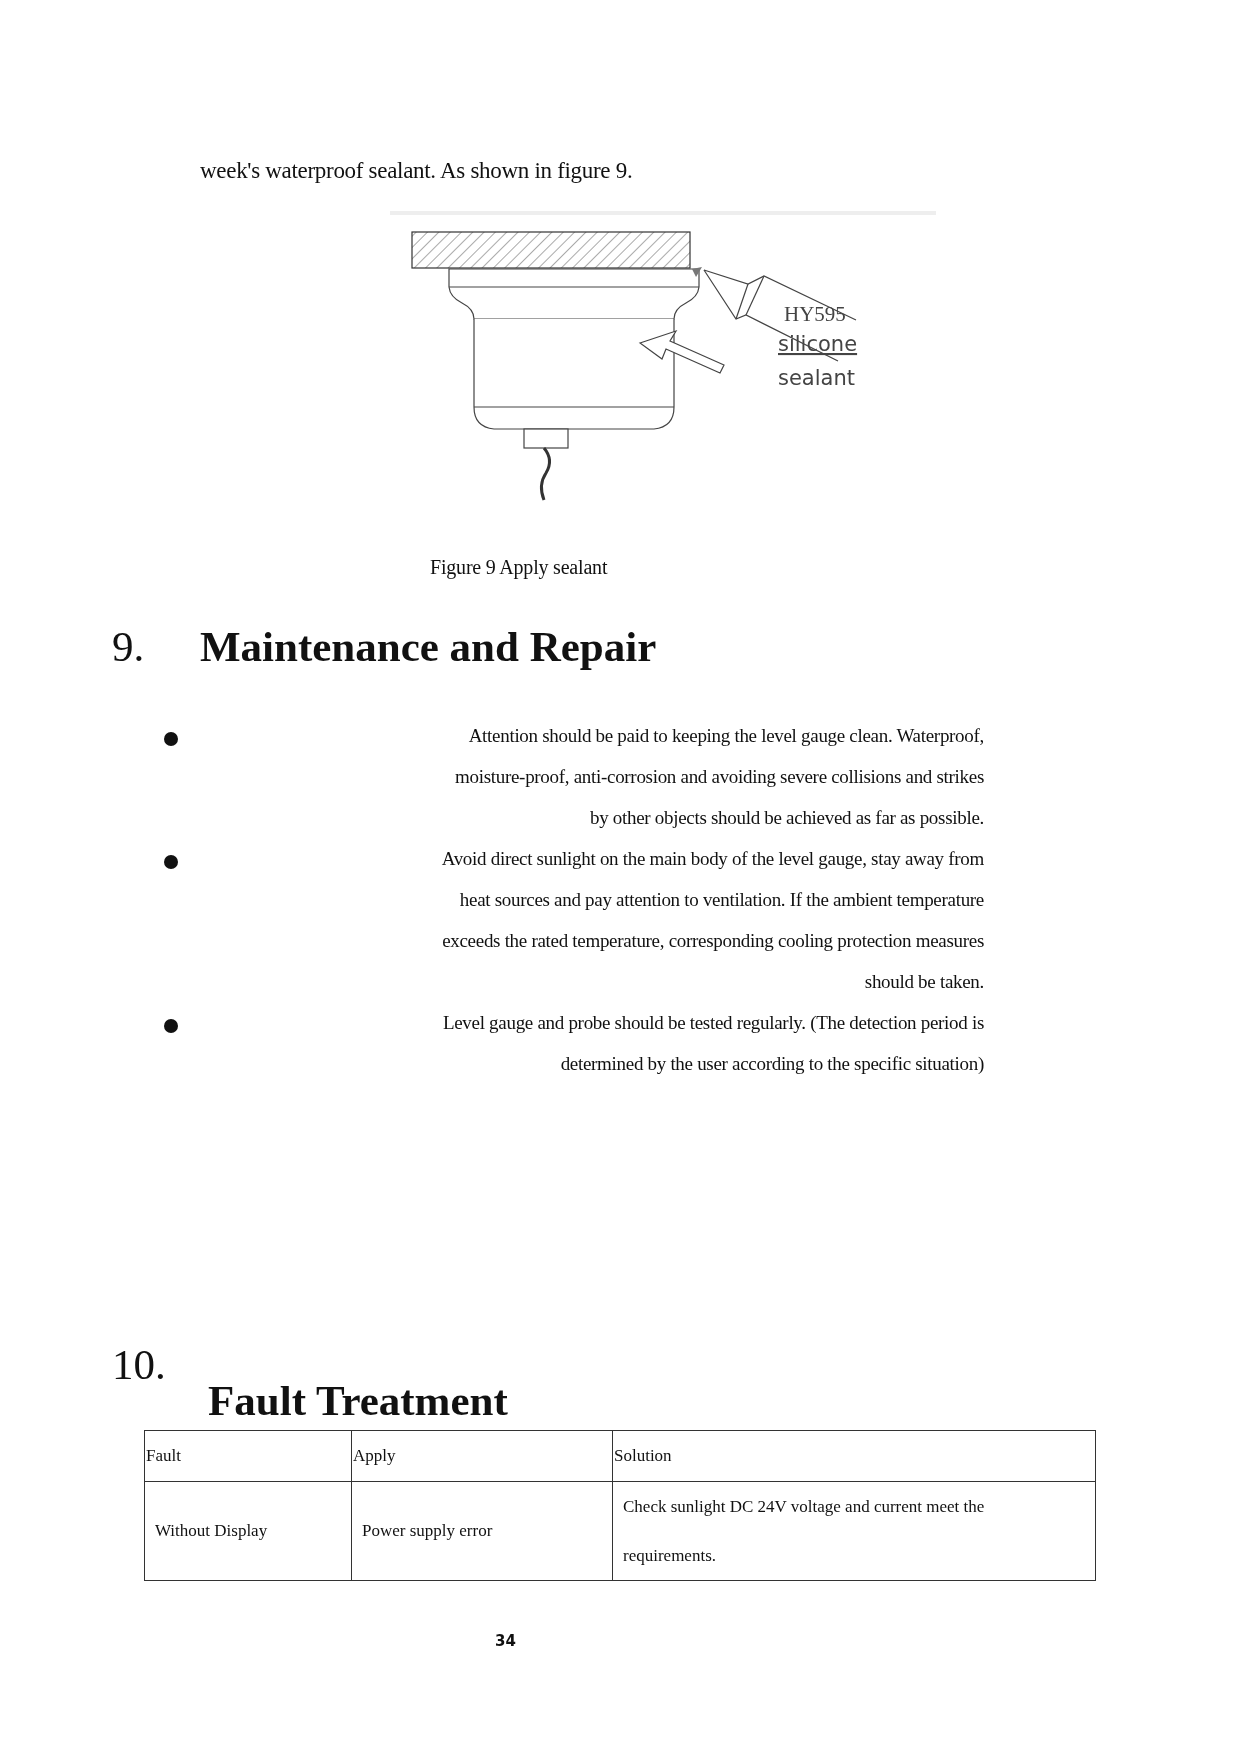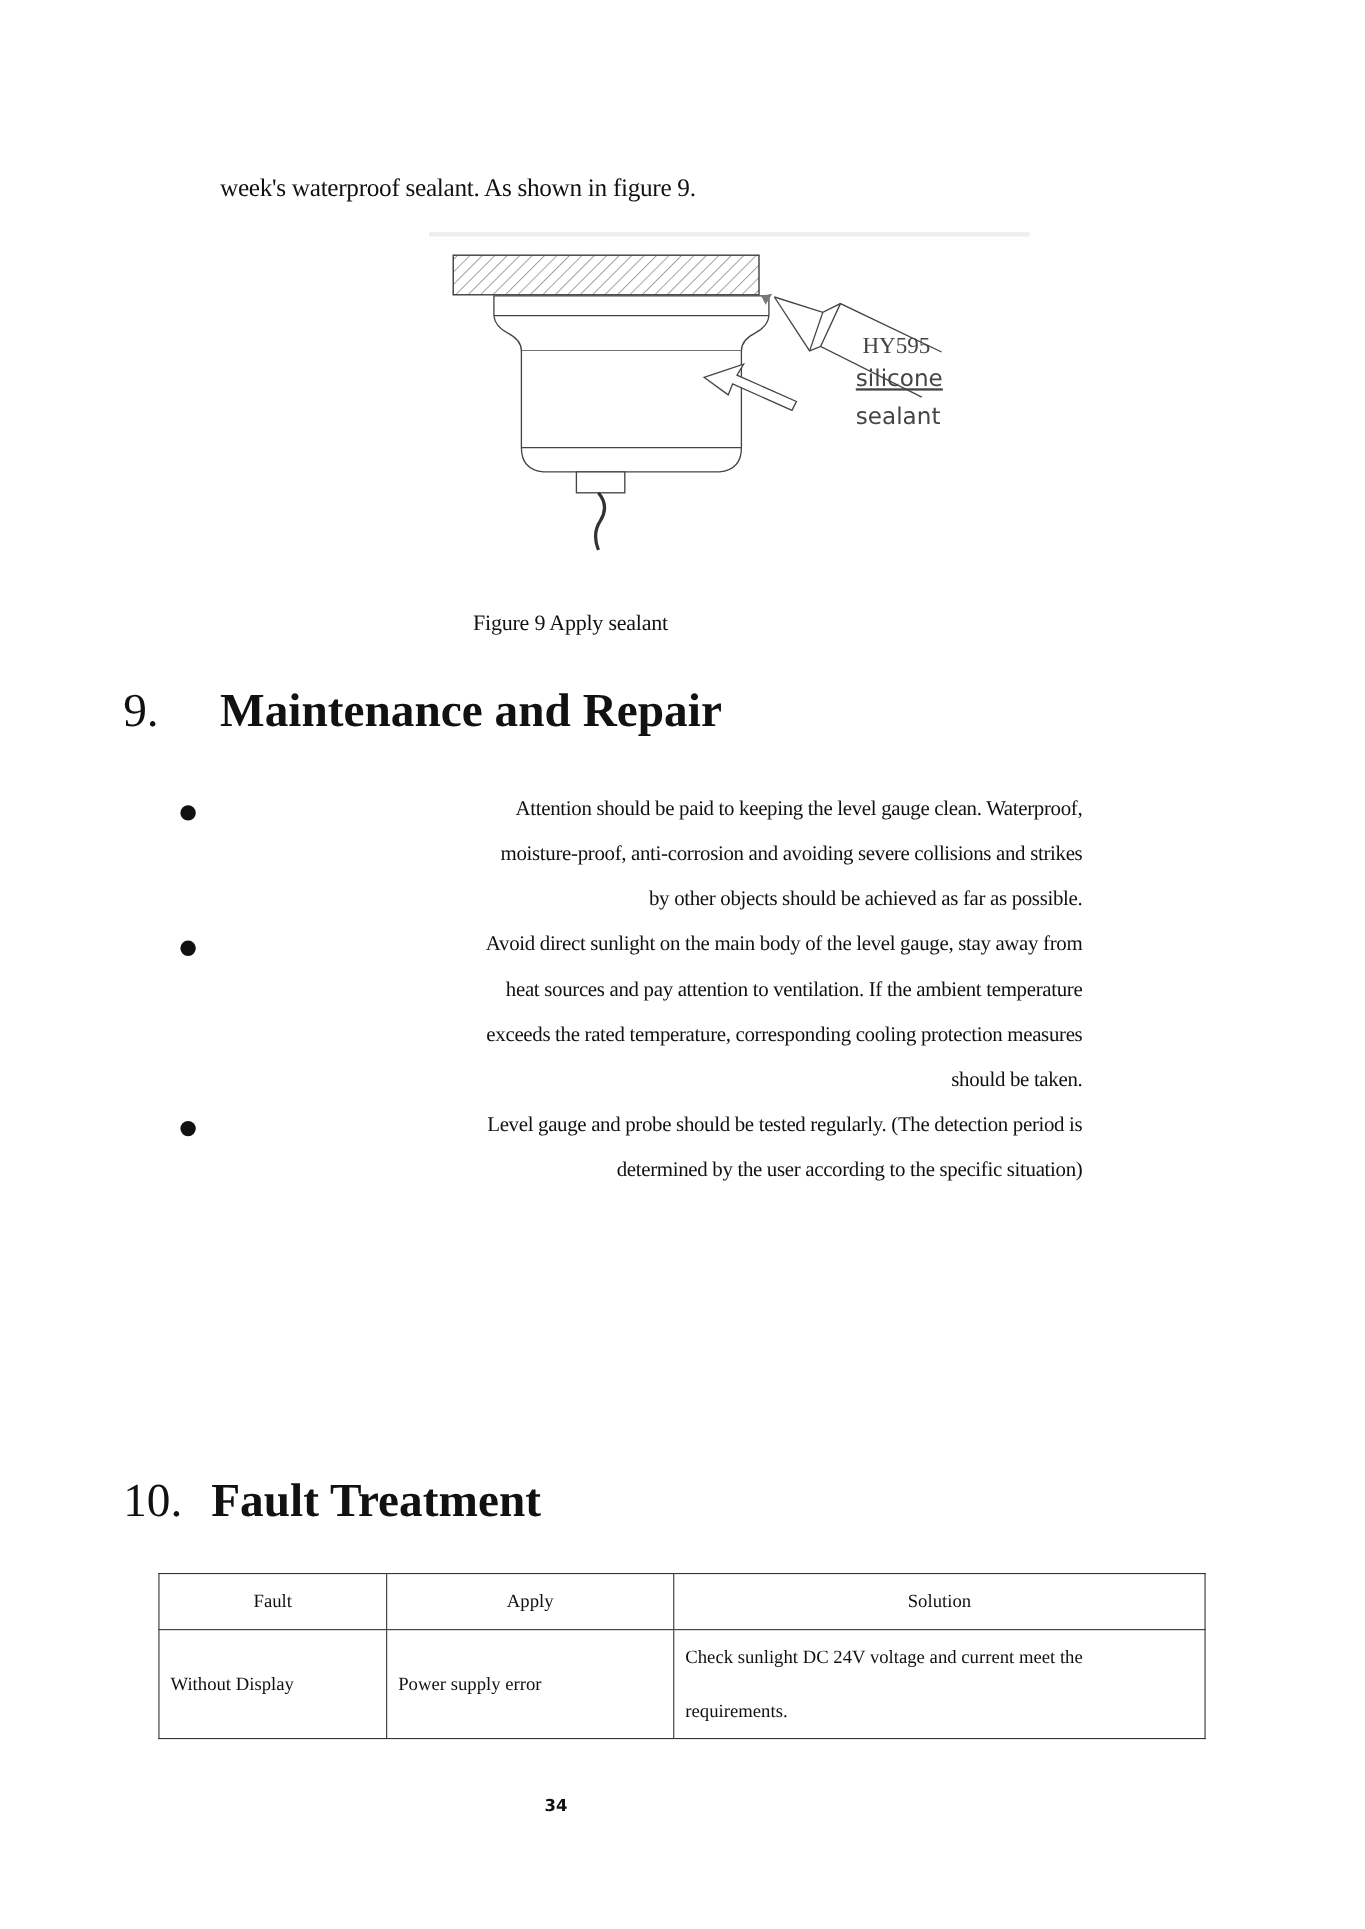--- a/index.html
+++ b/index.html
@@ -17,21 +17,21 @@
     .heading .num { position: absolute; font-weight: normal; }
     .heading .title { position: absolute; font-weight: bold; white-space: nowrap; }
     .h9 { top: 625px; left: 0; width: 100%; }
     .h10 { top: 1343px; left: 0; width: 100%; }
     .bullets { left: 164px; top: 715px; width: 820px; margin: 0; padding: 0; list-style: none; }
     .bullets li { position: relative; padding-left: 36px; font-size: 19px; line-height: 41px; letter-spacing: -0.3px; text-align: right; }
     .bullets li .dot { position: absolute; left: 0; top: 17px; width: 14px; height: 14px; border-radius: 50%; background: #111; }
     .bullets li .txt { white-space: pre-line; }
     .fault-table { position: absolute; left: 144px; top: 1430px; width: 952px; border-collapse: collapse; font-size: 17px; }
     .fault-table th, .fault-table td { border: 1.5px solid #333; font-weight: normal; }
-    .fault-table th { height: 48px; text-align: center; margin-left: 44px; }
+    .fault-table th { height: 48px; text-align: left; margin-left: 44px; }
     .fault-table td { height: 96px; text-align: left; padding: 0 10px; vertical-align: middle; }
     .fault-table td.sol { line-height: 49px; padding-top: 0; }
     .page-no { left: 0; width: 1011px; top: 1632px; text-align: center; font-family: "DejaVu Sans", sans-serif; font-weight: bold; font-size: 15px; }
   </style>
 </head>
 <body>
 
 <div class="abs para lead-line">week's waterproof sealant. As shown in figure 9.</div>
 
 <div class="abs figure-wrap">
@@ -94,21 +94,21 @@
   </li>
   <li>
     <span class="dot"></span>
     <span class="txt">Level gauge and probe should be tested regularly. (The detection period is
 determined by the user according to the specific situation)</span>
   </li>
 </ul>
 
 <div class="abs heading h10">
   <span class="num" style="left:112px;">10.</span>
-  <span class="title" style="left:192px;">Fault Treatment</span>
+  <span class="title" style="left:208px;margin-top:36px;">Fault Treatment</span>
 </div>
 
 <table class="fault-table">
   <thead>
     <tr>
       <th style="width:204px;">Fault</th>
       <th style="width:258px;">Apply</th>
       <th>Solution</th>
     </tr>
   </thead>

